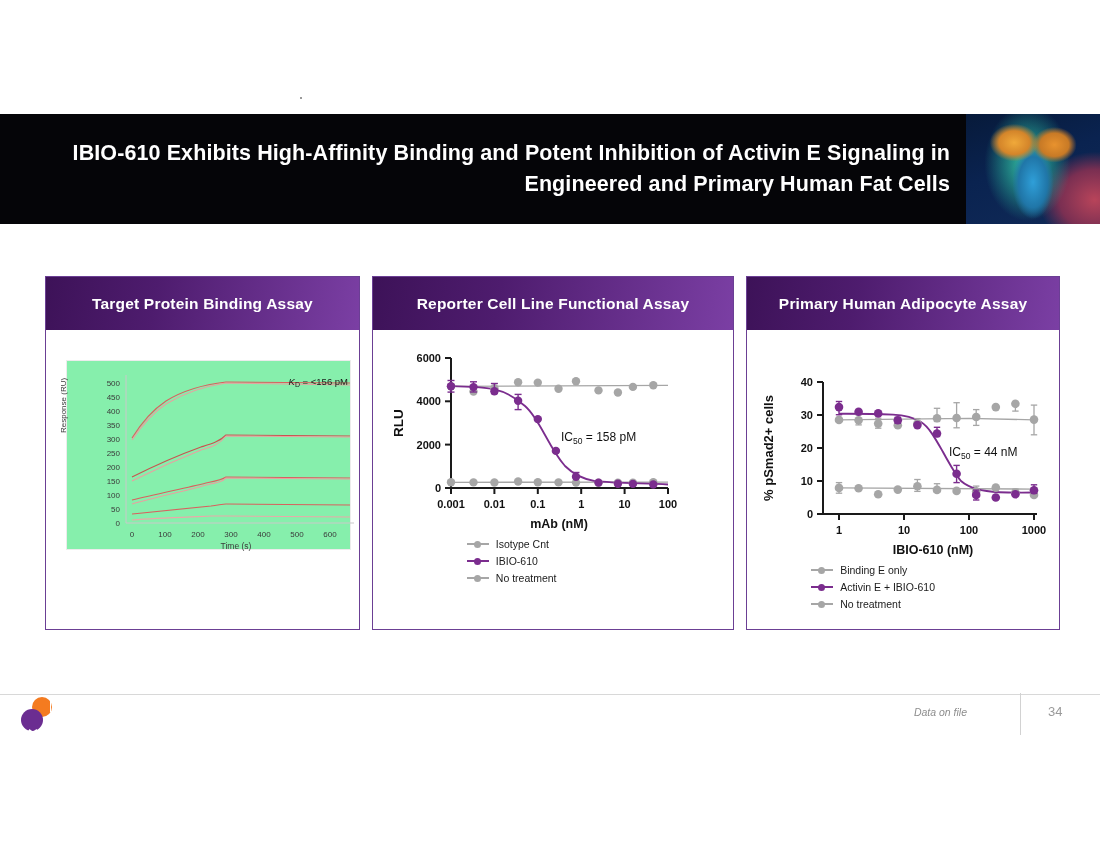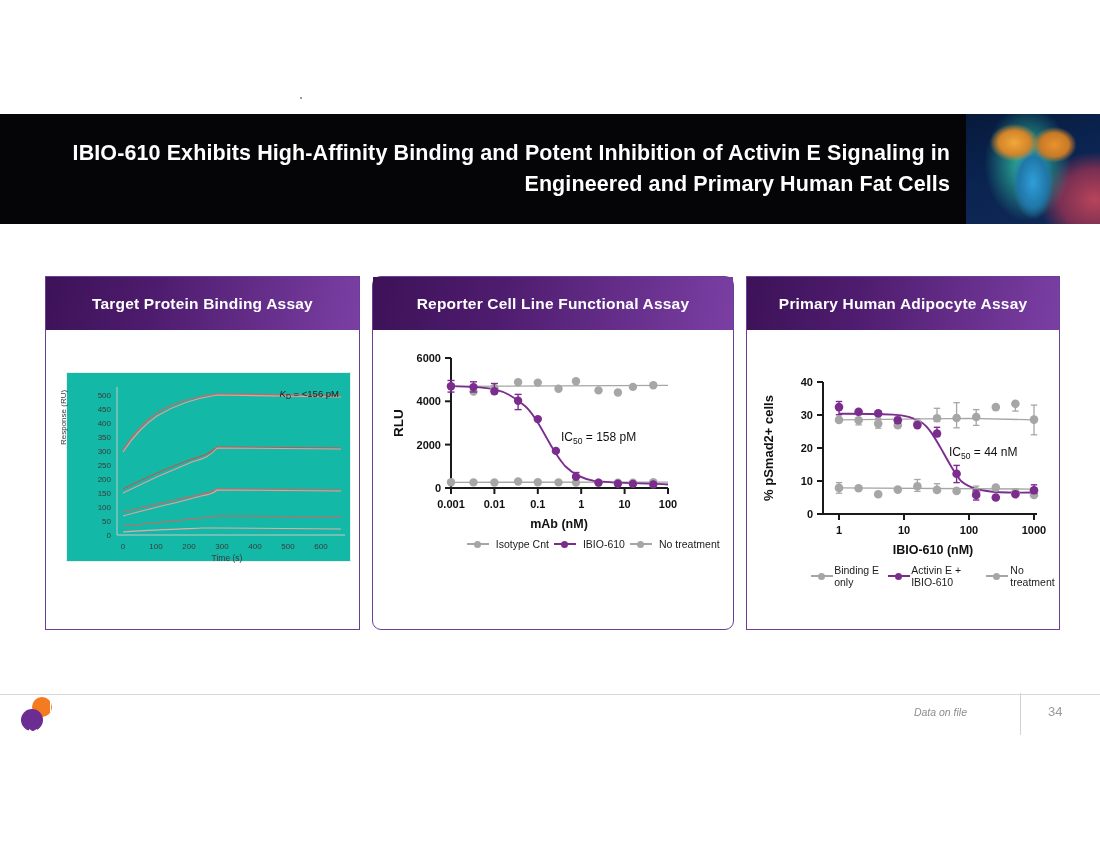--- a/index.html
+++ b/index.html
@@ -49,47 +49,47 @@
     position: absolute; left: 45px; top: 276px;
     width: 1015px; height: 354px;
     display: flex; gap: 12px;
   }
   .panel {
     background: #ffffff;
     border: 1px solid #6b3f94;
     display: flex; flex-direction: column;
   }
   .panel.p1 { width: 331px; }
-  .panel.p2 { width: 381px; border-radius: 9px; }
+  .panel.p2 { width: 381px; }
   .panel.p3 { width: 330px; gap: 28px; }
   .panel-head {
     height: 53px;
     background: linear-gradient(100deg, #3d1258 0%, #4e1c6e 35%, #7b3fa4 100%);
     display: flex; align-items: center; justify-content: center;
   }
   .panel-head-text {
     color: #ffffff; font-size: 15.5px; font-weight: bold; letter-spacing: 0.2px;
   }
   .panel-body { flex: 1; position: relative; }
 
   
   .spr-box {
-    position: absolute; left: 20px; top: 42px;
+    position: absolute; left: 20px; top: 30px;
     width: 285px; height: 190px;
-    background: #14b8a6; border: 1px solid #ececec;
+    background: #86efac; border: 1px solid #ececec; padding-left: 9px;
   }
   .spr-ylab {
     position: absolute; left: -8px; top: 72px;
     transform: rotate(-90deg); transform-origin: left top;
     font-size: 8px; color: #3a3a3a; white-space: nowrap;
   }
 
   
   .legend {
-    position: absolute; display: flex; flex-direction: row; gap: 5px;
+    position: absolute; display: flex; flex-direction: column; gap: 5px;
   }
   .legend-row { display: flex; align-items: center; gap: 7px; }
   .legend-mark { width: 22px; height: 10px; position: relative; }
   .legend-mark::before {
     content: ""; position: absolute; left: 0; top: 4px;
     width: 22px; height: 2px;
   }
   .legend-mark::after {
     content: ""; position: absolute; left: 7px; top: 1.5px;
     width: 7px; height: 7px; border-radius: 50%;

